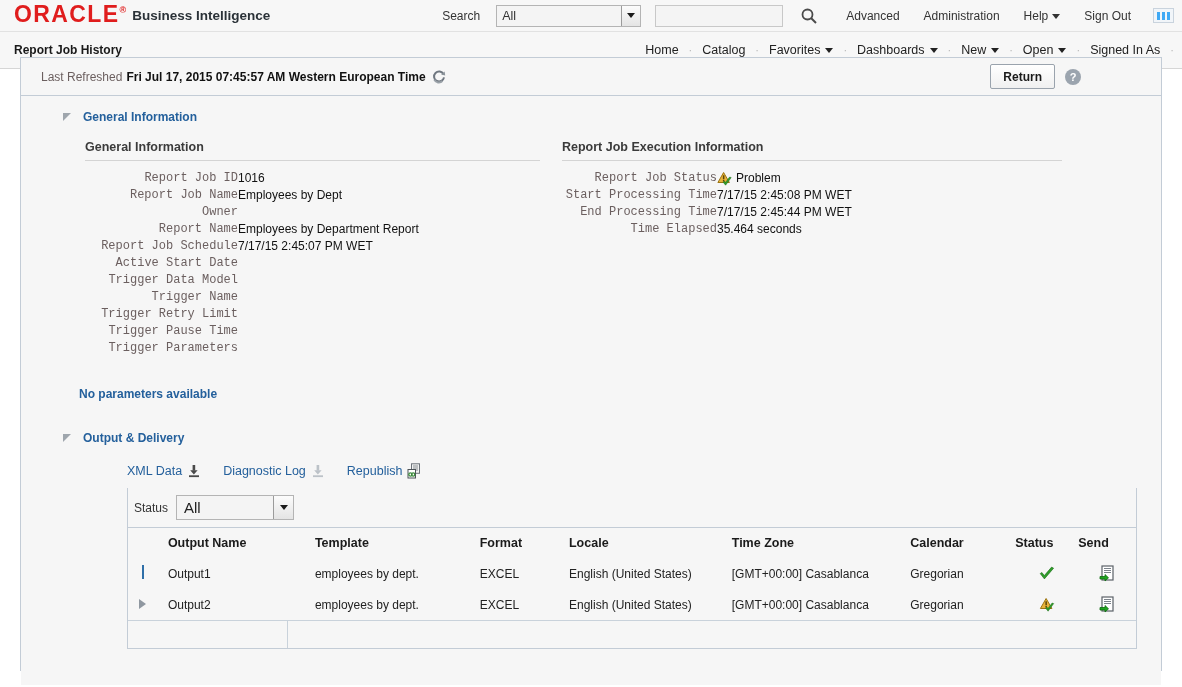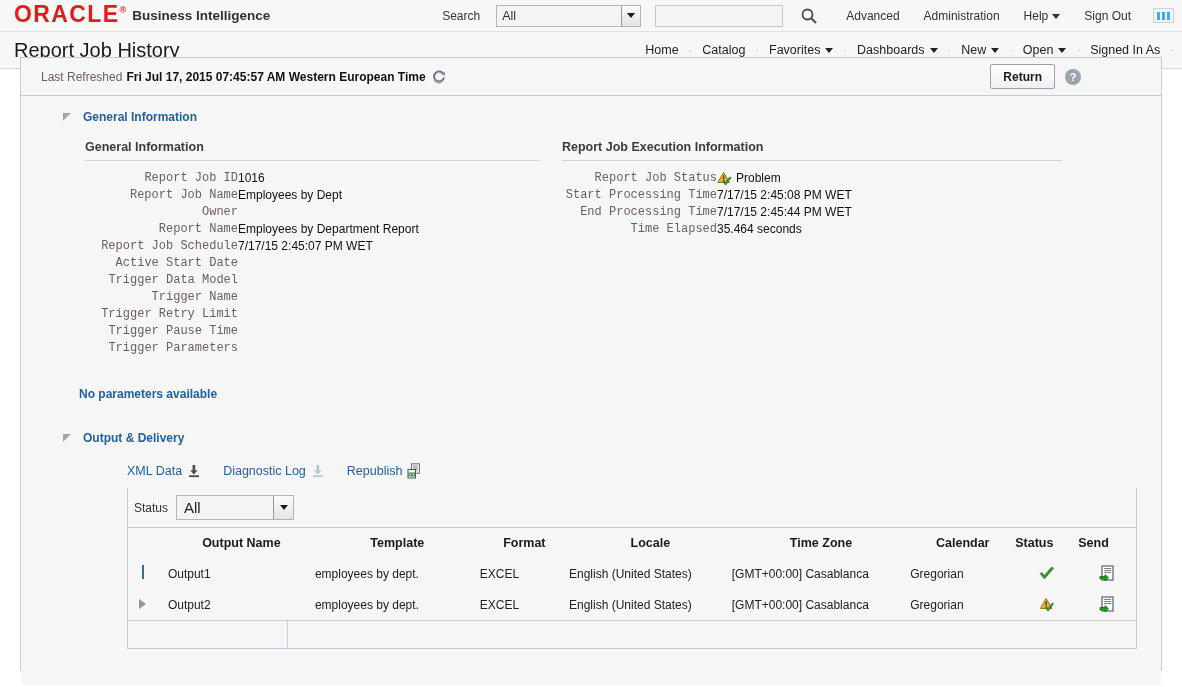--- a/index.html
+++ b/index.html
@@ -129,22 +129,22 @@
   
   #page-bar {
     height: 37px;
     background: #f7f7f7;
     border-bottom: 1px solid #d6d6d6;
     display: flex;
     align-items: center;
     padding-left: 14px;
   }
   #page-title {
-    font-size: 20px;
-    font-weight: normal;
+    font-size: 12px;
+    font-weight: bold;
     color: #1a1a1a;
   }
   .pagenav {
     margin-left: auto;
     display: flex;
     align-items: center;
     padding-right: 8px;
   }
   .pagenav-item {
     font-size: 12.5px;
@@ -362,21 +362,21 @@
 
   table.grid {
     border-collapse: collapse;
     width: 100%;
     background: #f6f6f6;
   }
   table.grid th {
     font-size: 12.5px;
     font-weight: bold;
     color: #1b1b1b;
-    text-align: center;
+    text-align: left;
     padding: 8px 0 8px 0;
     background: #f6f6f6;
   }
   table.grid td {
     font-size: 12px;
     color: #222;
     padding: 7px 0;
     background: #f6f6f6;
   }
   .c-exp   { width: 38px; padding-left: 10px !important; }

